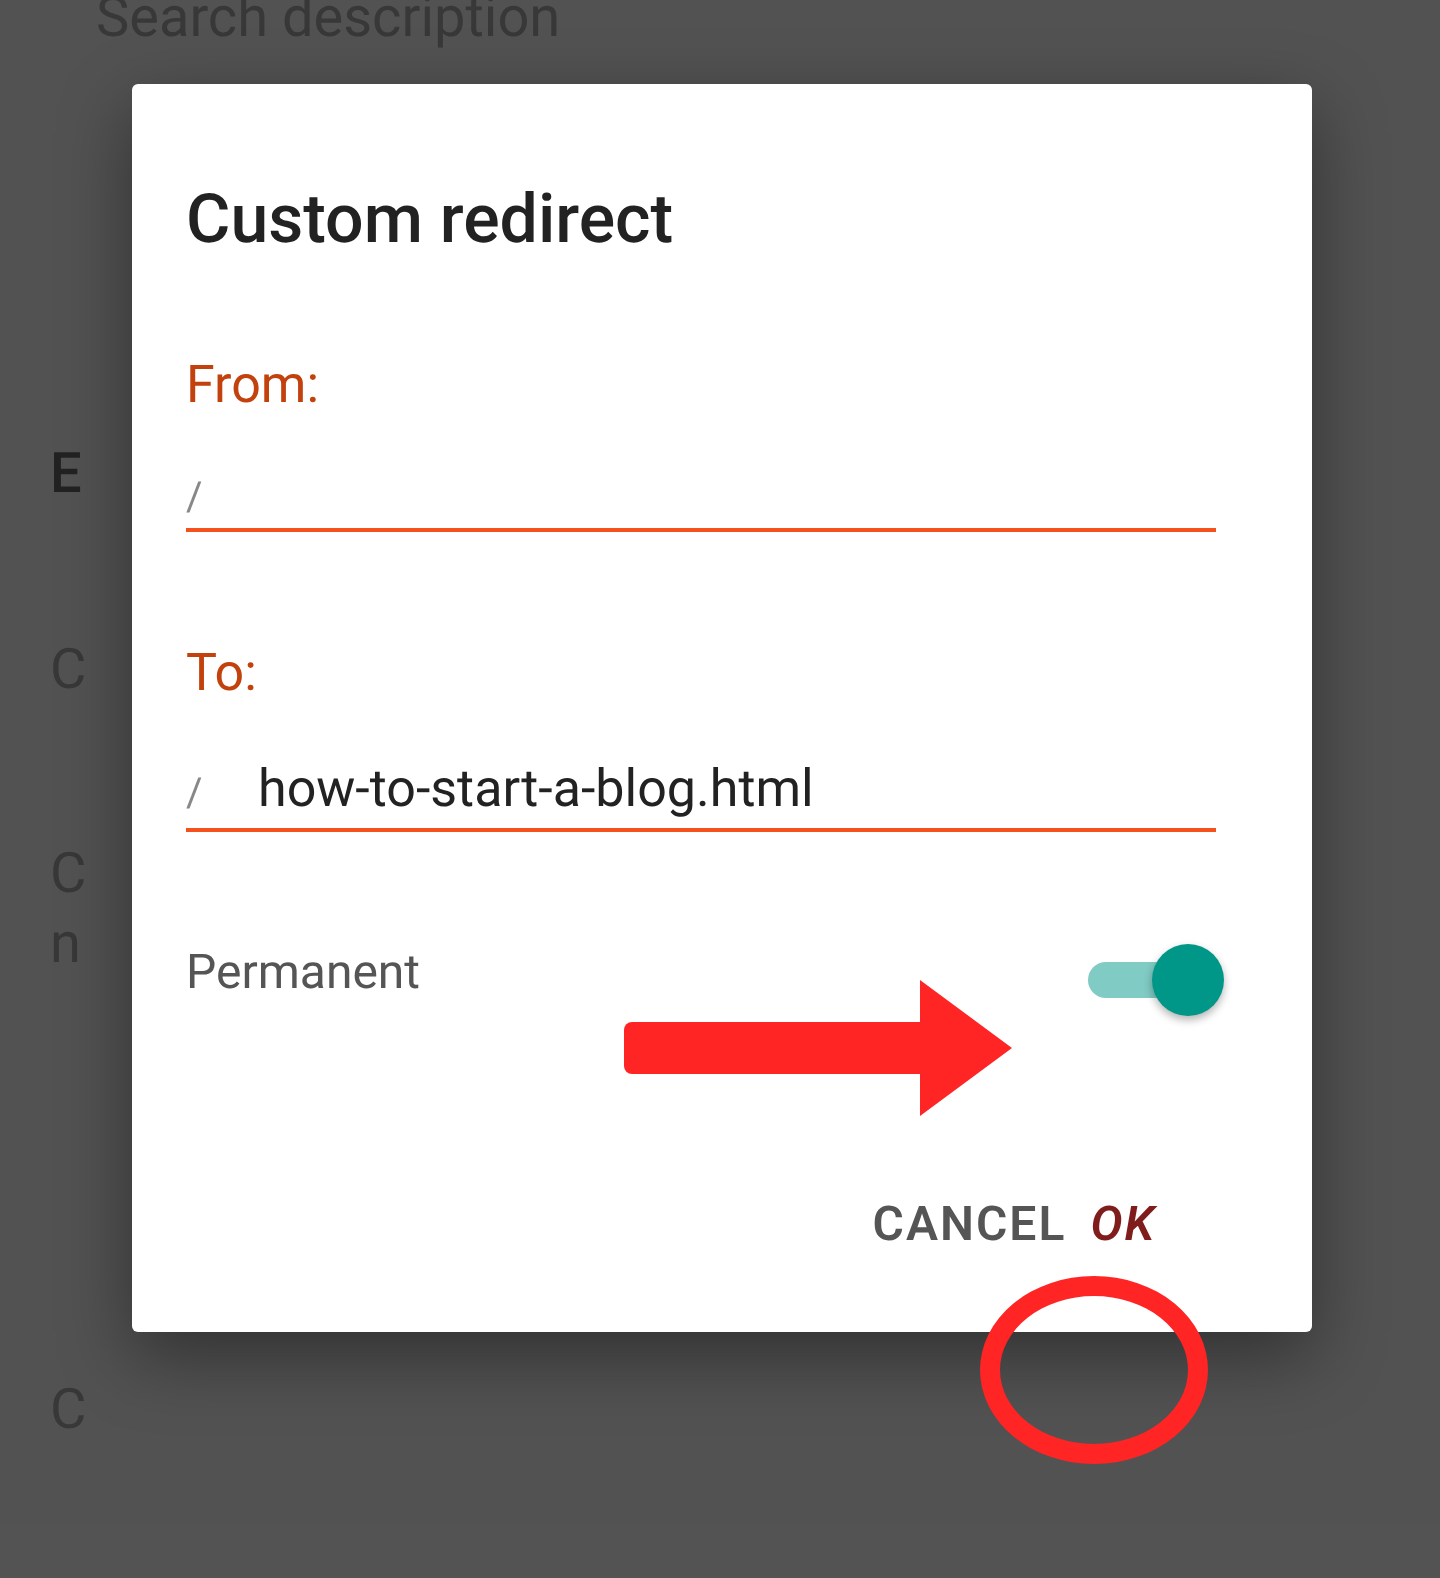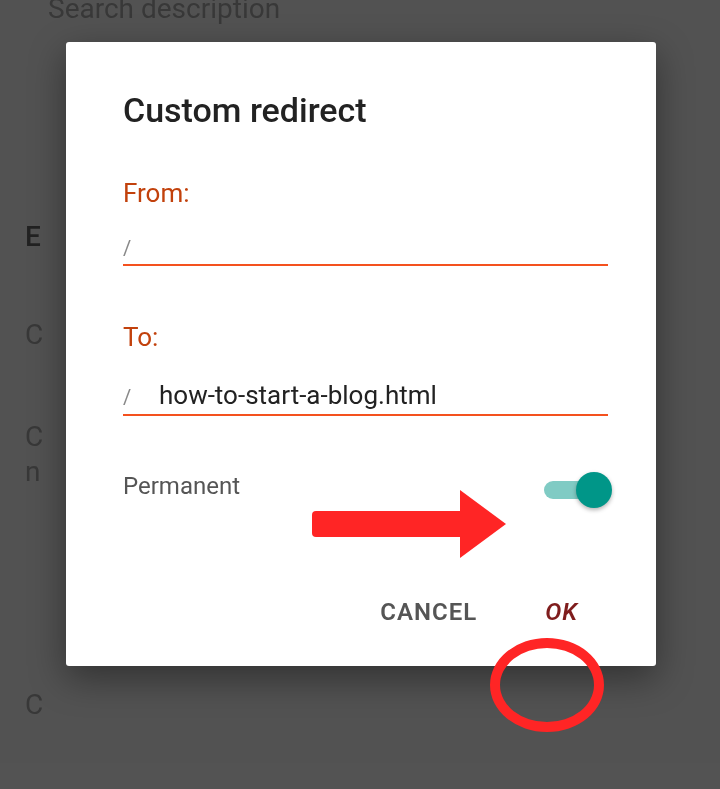--- a/index.html
+++ b/index.html
@@ -28,21 +28,21 @@
       background: rgba(30,30,30,0.75);
     }
     .dialog {
       position: absolute;
       top: 42px;
       left: 66px;
       width: 590px;
       background: #ffffff;
       border-radius: 3px;
       box-shadow: 0 12px 36px rgba(0,0,0,0.4);
-      padding: 48px 48px 30px 57px;
+      padding: 48px 48px 30px 27px;
     }
     .dialog-title {
       font-size: 34px;
       font-weight: 500;
       color: #222;
       margin-bottom: 48px;
     }
     .field-label {
       font-size: 26px;
       color: #c2410c;
@@ -103,21 +103,20 @@
       top: 0;
       width: 36px;
       height: 36px;
       background: #009688;
       border-radius: 50%;
       box-shadow: 0 2px 4px rgba(0,0,0,0.3);
     }
     .actions {
       display: flex;
       justify-content: flex-end;
-      gap: 56px;
       align-items: center;
       padding-right: 24px;
     }
     .btn {
       font-size: 24px;
       font-weight: 600;
       letter-spacing: 1px;
       background: none;
       border: none;
       cursor: pointer;

